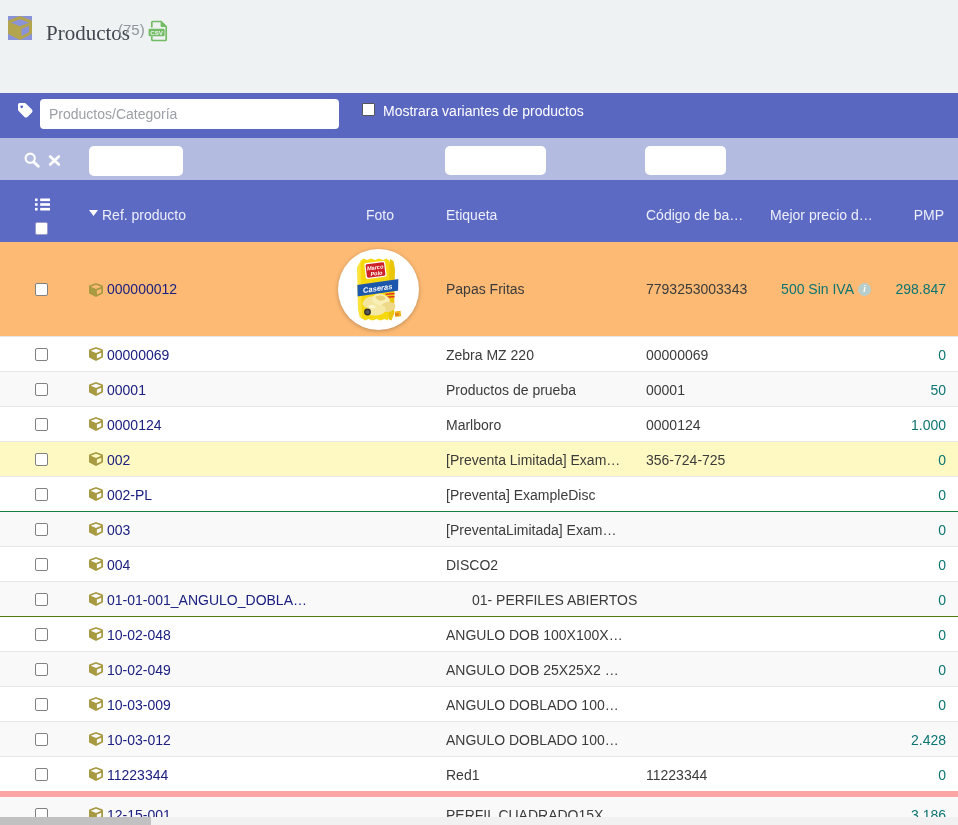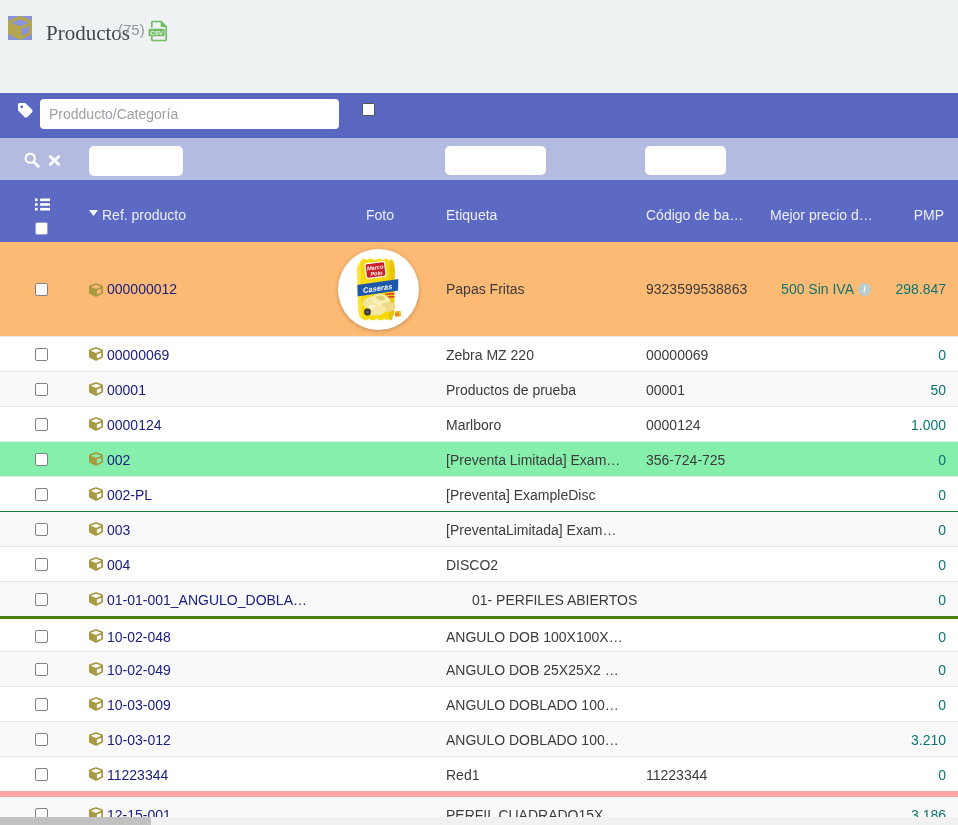--- a/index.html
+++ b/index.html
@@ -36,22 +36,23 @@
 <svg class="abs" style="left:147px;top:19px" width="22" height="23" viewBox="0 0 22 23">
   <path fill="none" stroke="#72bc63" stroke-width="1.7" d="M4.8 8.5 V3.6 q0-1.1 1.1-1.1 h8.2 l5.1 5.1 v12.8 q0 1.1-1.1 1.1 h-12.2 q-1.1 0-1.1-1.1 v-3.2"></path>
   <path fill="#72bc63" d="M13.6 2.5 l5.6 5.6 h-4.6 q-1 0-1-1 z"></path>
   <rect x="1.6" y="9.8" width="16" height="7.4" rx="1.2" fill="#72bc63"></rect>
   <text x="9.6" y="15.6" font-size="6.2" font-weight="bold" fill="#eff2f2" text-anchor="middle" font-family="Liberation Sans">CSV</text>
 </svg>
 <div class="abs bar1">
   <svg class="abs" style="left:18px;top:9px" width="17" height="17" viewBox="0 0 512 512">
     <path fill="#ffffff" fill-rule="evenodd" d="M0 80V229.5c0 17 6.7 33.3 18.7 45.3l176 176c25 25 65.5 25 90.5 0L418.7 317.3c25-25 25-65.5 0-90.5l-176-176c-12-12-28.3-18.7-45.3-18.7H48C21.5 32 0 53.5 0 80zm112 22a42 42 0 1 1 0 84 42 42 0 1 1 0-84z"></path>
   </svg>
-  <div class="abs inp" style="left:40px;top:6px;width:299px;height:30px;line-height:30px;padding-left:9px;color:#9aa0a6;font-size:14px">Prodducto/Categoría</div>
+  <div class="abs inp" style="left:40px;top:6px;width:299px;height:30px;line-height:30px;padding-left:9px;color:#9aa0a6;font-size:14px">Productos/Categoría</div>
   <div class="abs" style="left:362px;top:10px;width:13px;height:13px;background:#fff;border:1px solid #555;border-radius:1px"></div>
+  <span class="abs" style="left:383px;top:3px;line-height:30px;color:#fff;font-size:14px">Mostrara variantes de productos</span>
 </div>
 <div class="abs bar2">
   <svg class="abs" style="left:23px;top:14px" width="18" height="17" viewBox="0 0 18 17">
     <circle cx="7.2" cy="6.2" r="4.6" fill="none" stroke="#fff" stroke-width="2.1"></circle>
     <line x1="10.7" y1="9.9" x2="15.3" y2="14.3" stroke="#fff" stroke-width="2.8" stroke-linecap="round"></line>
   </svg>
   <svg class="abs" style="left:48px;top:17px" width="13" height="11" viewBox="0 0 13 11">
     <path d="M2.2 1.5 L10.8 9.5 M10.8 1.5 L2.2 9.5" stroke="#fff" stroke-width="2.6" stroke-linecap="round"></path>
   </svg>
   <div class="abs inp" style="left:89px;top:8px;width:94px;height:30px;border-radius:5px"></div>
@@ -113,21 +114,21 @@
       <ellipse cx="38" cy="61" rx="10" ry="5.5" fill="#f5e7a4" transform="rotate(-6 38 61)"></ellipse>
       <path d="M37 48 q7-4 11 1.5 q-6 5-11-1.5" fill="#e8d079"></path>
       <path d="M30 57 q5-3 8 1 q-4 3.5-8-1" fill="#fdf6cd"></path>
       <circle cx="29.5" cy="63" r="3.4" fill="#2f2f2f"></circle>
       <circle cx="29.5" cy="63" r="2.1" fill="#585858"></circle>
       <path d="M56.5 62.5 l6-0.8 0.8 5.5 -6 0.8 z" fill="#f1b51d"></path>
       <text x="57.3" y="67" font-size="4.2" fill="#c83a28" font-family="Liberation Sans">M</text>
     </g>
   </svg></div>
   <span class="abs cell lbl" style="left:446px;top:39px">Papas Fritas</span>
-  <span class="abs cell lbl" style="left:646px;top:39px">9323599538863</span>
+  <span class="abs cell lbl" style="left:646px;top:39px">7793253003343</span>
   <span class="abs cell teal" style="right:104px;top:39px">500 Sin IVA</span>
   <div class="abs" style="right:87px;top:41px;width:13px;height:13px;border-radius:50%;background:#b7cecd;color:#fff;font-size:9px;font-weight:bold;text-align:center;line-height:13px;font-style:italic">i</div>
   <span class="abs cell teal" style="right:12px;top:39px">298.847</span>
 </div>
 <div class="abs row" style="top:336px;height:35px;background:#ffffff;border-top:1px solid #e7e7e7">
   <div class="abs cb" style="left:35px;top:11px"></div>
 <svg class="abs" style="left:89px;top:10px" width="14" height="14" viewBox="0 0 512 512">
         <path fill="#a89a41" fill-rule="evenodd" d="M239.1 6.3l-208 78c-18.7 7-31.1 25-31.1 45v225.1c0 18.2 10.3 34.8 26.5 42.9l208 104c13.5 6.8 29.4 6.8 42.9 0l208-104c16.3-8.1 26.5-24.8 26.5-42.9V129.3c0-20-12.4-37.9-31.1-44.9l-208-78C262 2.2 250 2.2 239.1 6.3zM256 68.4l192 72v1.1l-192 78-192-78v-1.1l192-72zm32 356V275.5l160-65v133.9l-160 80z"></path>
       </svg>
   <span class="abs cell ref" style="left:107px">00000069</span>
@@ -148,21 +149,21 @@
 <div class="abs row" style="top:406px;height:35px;background:#ffffff;border-top:1px solid #e7e7e7">
   <div class="abs cb" style="left:35px;top:11px"></div>
 <svg class="abs" style="left:89px;top:10px" width="14" height="14" viewBox="0 0 512 512">
         <path fill="#a89a41" fill-rule="evenodd" d="M239.1 6.3l-208 78c-18.7 7-31.1 25-31.1 45v225.1c0 18.2 10.3 34.8 26.5 42.9l208 104c13.5 6.8 29.4 6.8 42.9 0l208-104c16.3-8.1 26.5-24.8 26.5-42.9V129.3c0-20-12.4-37.9-31.1-44.9l-208-78C262 2.2 250 2.2 239.1 6.3zM256 68.4l192 72v1.1l-192 78-192-78v-1.1l192-72zm32 356V275.5l160-65v133.9l-160 80z"></path>
       </svg>
   <span class="abs cell ref" style="left:107px">0000124</span>
   <span class="abs cell lbl" style="left:446px">Marlboro</span>
   <span class="abs cell lbl" style="left:646px">0000124</span>
   <span class="abs cell teal" style="right:12px">1.000</span>
 </div>
-<div class="abs row" style="top:441px;height:35px;background:#86efac;border-top:1px solid #e7e7e7">
+<div class="abs row" style="top:441px;height:35px;background:#fef9c3;border-top:1px solid #e7e7e7">
   <div class="abs cb" style="left:35px;top:11px"></div>
 <svg class="abs" style="left:89px;top:10px" width="14" height="14" viewBox="0 0 512 512">
         <path fill="#a89a41" fill-rule="evenodd" d="M239.1 6.3l-208 78c-18.7 7-31.1 25-31.1 45v225.1c0 18.2 10.3 34.8 26.5 42.9l208 104c13.5 6.8 29.4 6.8 42.9 0l208-104c16.3-8.1 26.5-24.8 26.5-42.9V129.3c0-20-12.4-37.9-31.1-44.9l-208-78C262 2.2 250 2.2 239.1 6.3zM256 68.4l192 72v1.1l-192 78-192-78v-1.1l192-72zm32 356V275.5l160-65v133.9l-160 80z"></path>
       </svg>
   <span class="abs cell ref" style="left:107px">002</span>
   <span class="abs cell lbl" style="left:446px">[Preventa Limitada] Exam…</span>
   <span class="abs cell lbl" style="left:646px">356-724-725</span>
   <span class="abs cell teal" style="right:12px">0</span>
 </div>
 <div class="abs row" style="top:476px;height:35px;background:#ffffff;border-top:1px solid #e7e7e7">
@@ -194,21 +195,21 @@
 </div>
 <div class="abs row" style="top:581px;height:35px;background:#f9f9f9;border-top:1px solid #e7e7e7">
   <div class="abs cb" style="left:35px;top:11px"></div>
 <svg class="abs" style="left:89px;top:10px" width="14" height="14" viewBox="0 0 512 512">
         <path fill="#a89a41" fill-rule="evenodd" d="M239.1 6.3l-208 78c-18.7 7-31.1 25-31.1 45v225.1c0 18.2 10.3 34.8 26.5 42.9l208 104c13.5 6.8 29.4 6.8 42.9 0l208-104c16.3-8.1 26.5-24.8 26.5-42.9V129.3c0-20-12.4-37.9-31.1-44.9l-208-78C262 2.2 250 2.2 239.1 6.3zM256 68.4l192 72v1.1l-192 78-192-78v-1.1l192-72zm32 356V275.5l160-65v133.9l-160 80z"></path>
       </svg>
   <span class="abs cell ref" style="left:107px">01-01-001_ANGULO_DOBLA…</span>
   <span class="abs cell lbl" style="left:472px">01- PERFILES ABIERTOS</span>
   <span class="abs cell teal" style="right:12px">0</span>
 </div>
-<div class="abs row" style="top:616px;height:35px;background:#ffffff;border-top:3px solid #4d7c0f">
+<div class="abs row" style="top:616px;height:35px;background:#ffffff;border-top:1px solid #4d7c0f">
   <div class="abs cb" style="left:35px;top:11px"></div>
 <svg class="abs" style="left:89px;top:10px" width="14" height="14" viewBox="0 0 512 512">
         <path fill="#a89a41" fill-rule="evenodd" d="M239.1 6.3l-208 78c-18.7 7-31.1 25-31.1 45v225.1c0 18.2 10.3 34.8 26.5 42.9l208 104c13.5 6.8 29.4 6.8 42.9 0l208-104c16.3-8.1 26.5-24.8 26.5-42.9V129.3c0-20-12.4-37.9-31.1-44.9l-208-78C262 2.2 250 2.2 239.1 6.3zM256 68.4l192 72v1.1l-192 78-192-78v-1.1l192-72zm32 356V275.5l160-65v133.9l-160 80z"></path>
       </svg>
   <span class="abs cell ref" style="left:107px">10-02-048</span>
   <span class="abs cell lbl" style="left:446px">ANGULO DOB 100X100X…</span>
   <span class="abs cell teal" style="right:12px">0</span>
 </div>
 <div class="abs row" style="top:651px;height:35px;background:#f9f9f9;border-top:1px solid #e7e7e7">
   <div class="abs cb" style="left:35px;top:11px"></div>
@@ -228,21 +229,21 @@
   <span class="abs cell lbl" style="left:446px">ANGULO DOBLADO 100…</span>
   <span class="abs cell teal" style="right:12px">0</span>
 </div>
 <div class="abs row" style="top:721px;height:35px;background:#f9f9f9;border-top:1px solid #e7e7e7">
   <div class="abs cb" style="left:35px;top:11px"></div>
 <svg class="abs" style="left:89px;top:10px" width="14" height="14" viewBox="0 0 512 512">
         <path fill="#a89a41" fill-rule="evenodd" d="M239.1 6.3l-208 78c-18.7 7-31.1 25-31.1 45v225.1c0 18.2 10.3 34.8 26.5 42.9l208 104c13.5 6.8 29.4 6.8 42.9 0l208-104c16.3-8.1 26.5-24.8 26.5-42.9V129.3c0-20-12.4-37.9-31.1-44.9l-208-78C262 2.2 250 2.2 239.1 6.3zM256 68.4l192 72v1.1l-192 78-192-78v-1.1l192-72zm32 356V275.5l160-65v133.9l-160 80z"></path>
       </svg>
   <span class="abs cell ref" style="left:107px">10-03-012</span>
   <span class="abs cell lbl" style="left:446px">ANGULO DOBLADO 100…</span>
-  <span class="abs cell teal" style="right:12px">3.210</span>
+  <span class="abs cell teal" style="right:12px">2.428</span>
 </div>
 <div class="abs row" style="top:756px;height:35px;background:#ffffff;border-top:1px solid #e7e7e7">
   <div class="abs cb" style="left:35px;top:11px"></div>
 <svg class="abs" style="left:89px;top:10px" width="14" height="14" viewBox="0 0 512 512">
         <path fill="#a89a41" fill-rule="evenodd" d="M239.1 6.3l-208 78c-18.7 7-31.1 25-31.1 45v225.1c0 18.2 10.3 34.8 26.5 42.9l208 104c13.5 6.8 29.4 6.8 42.9 0l208-104c16.3-8.1 26.5-24.8 26.5-42.9V129.3c0-20-12.4-37.9-31.1-44.9l-208-78C262 2.2 250 2.2 239.1 6.3zM256 68.4l192 72v1.1l-192 78-192-78v-1.1l192-72zm32 356V275.5l160-65v133.9l-160 80z"></path>
       </svg>
   <span class="abs cell ref" style="left:107px">11223344</span>
   <span class="abs cell lbl" style="left:446px">Red1</span>
   <span class="abs cell lbl" style="left:646px">11223344</span>
   <span class="abs cell teal" style="right:12px">0</span>

